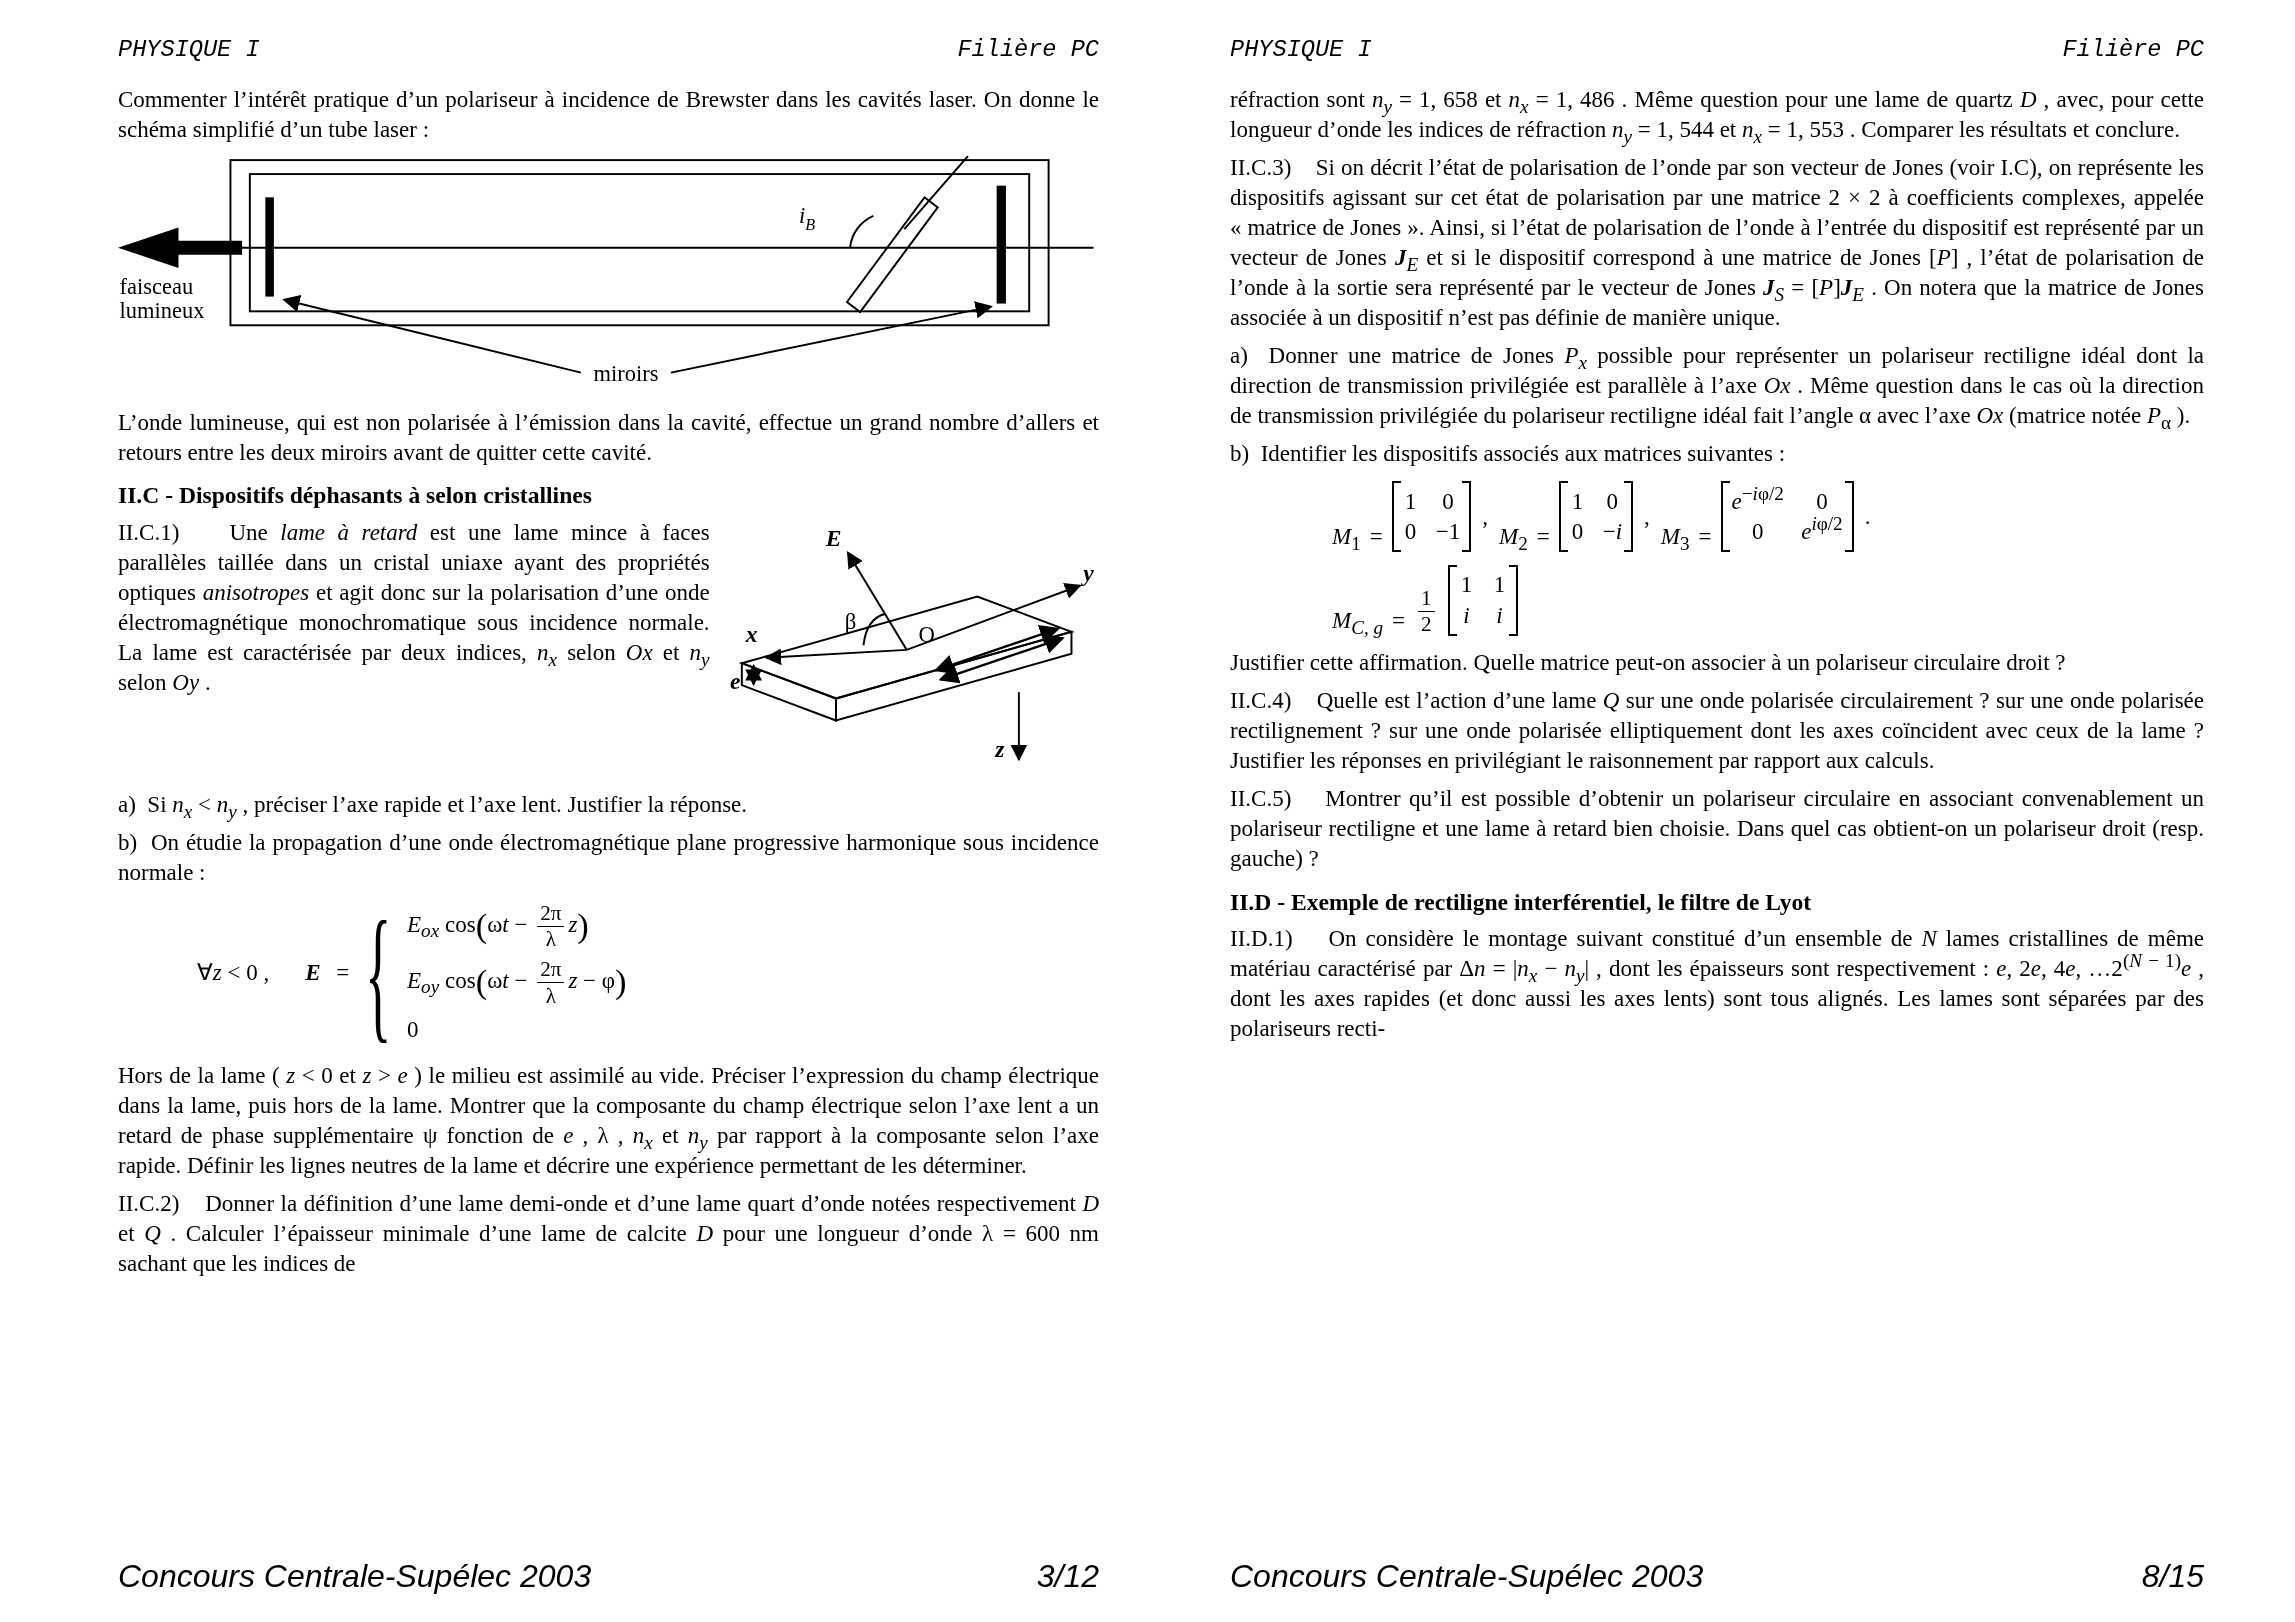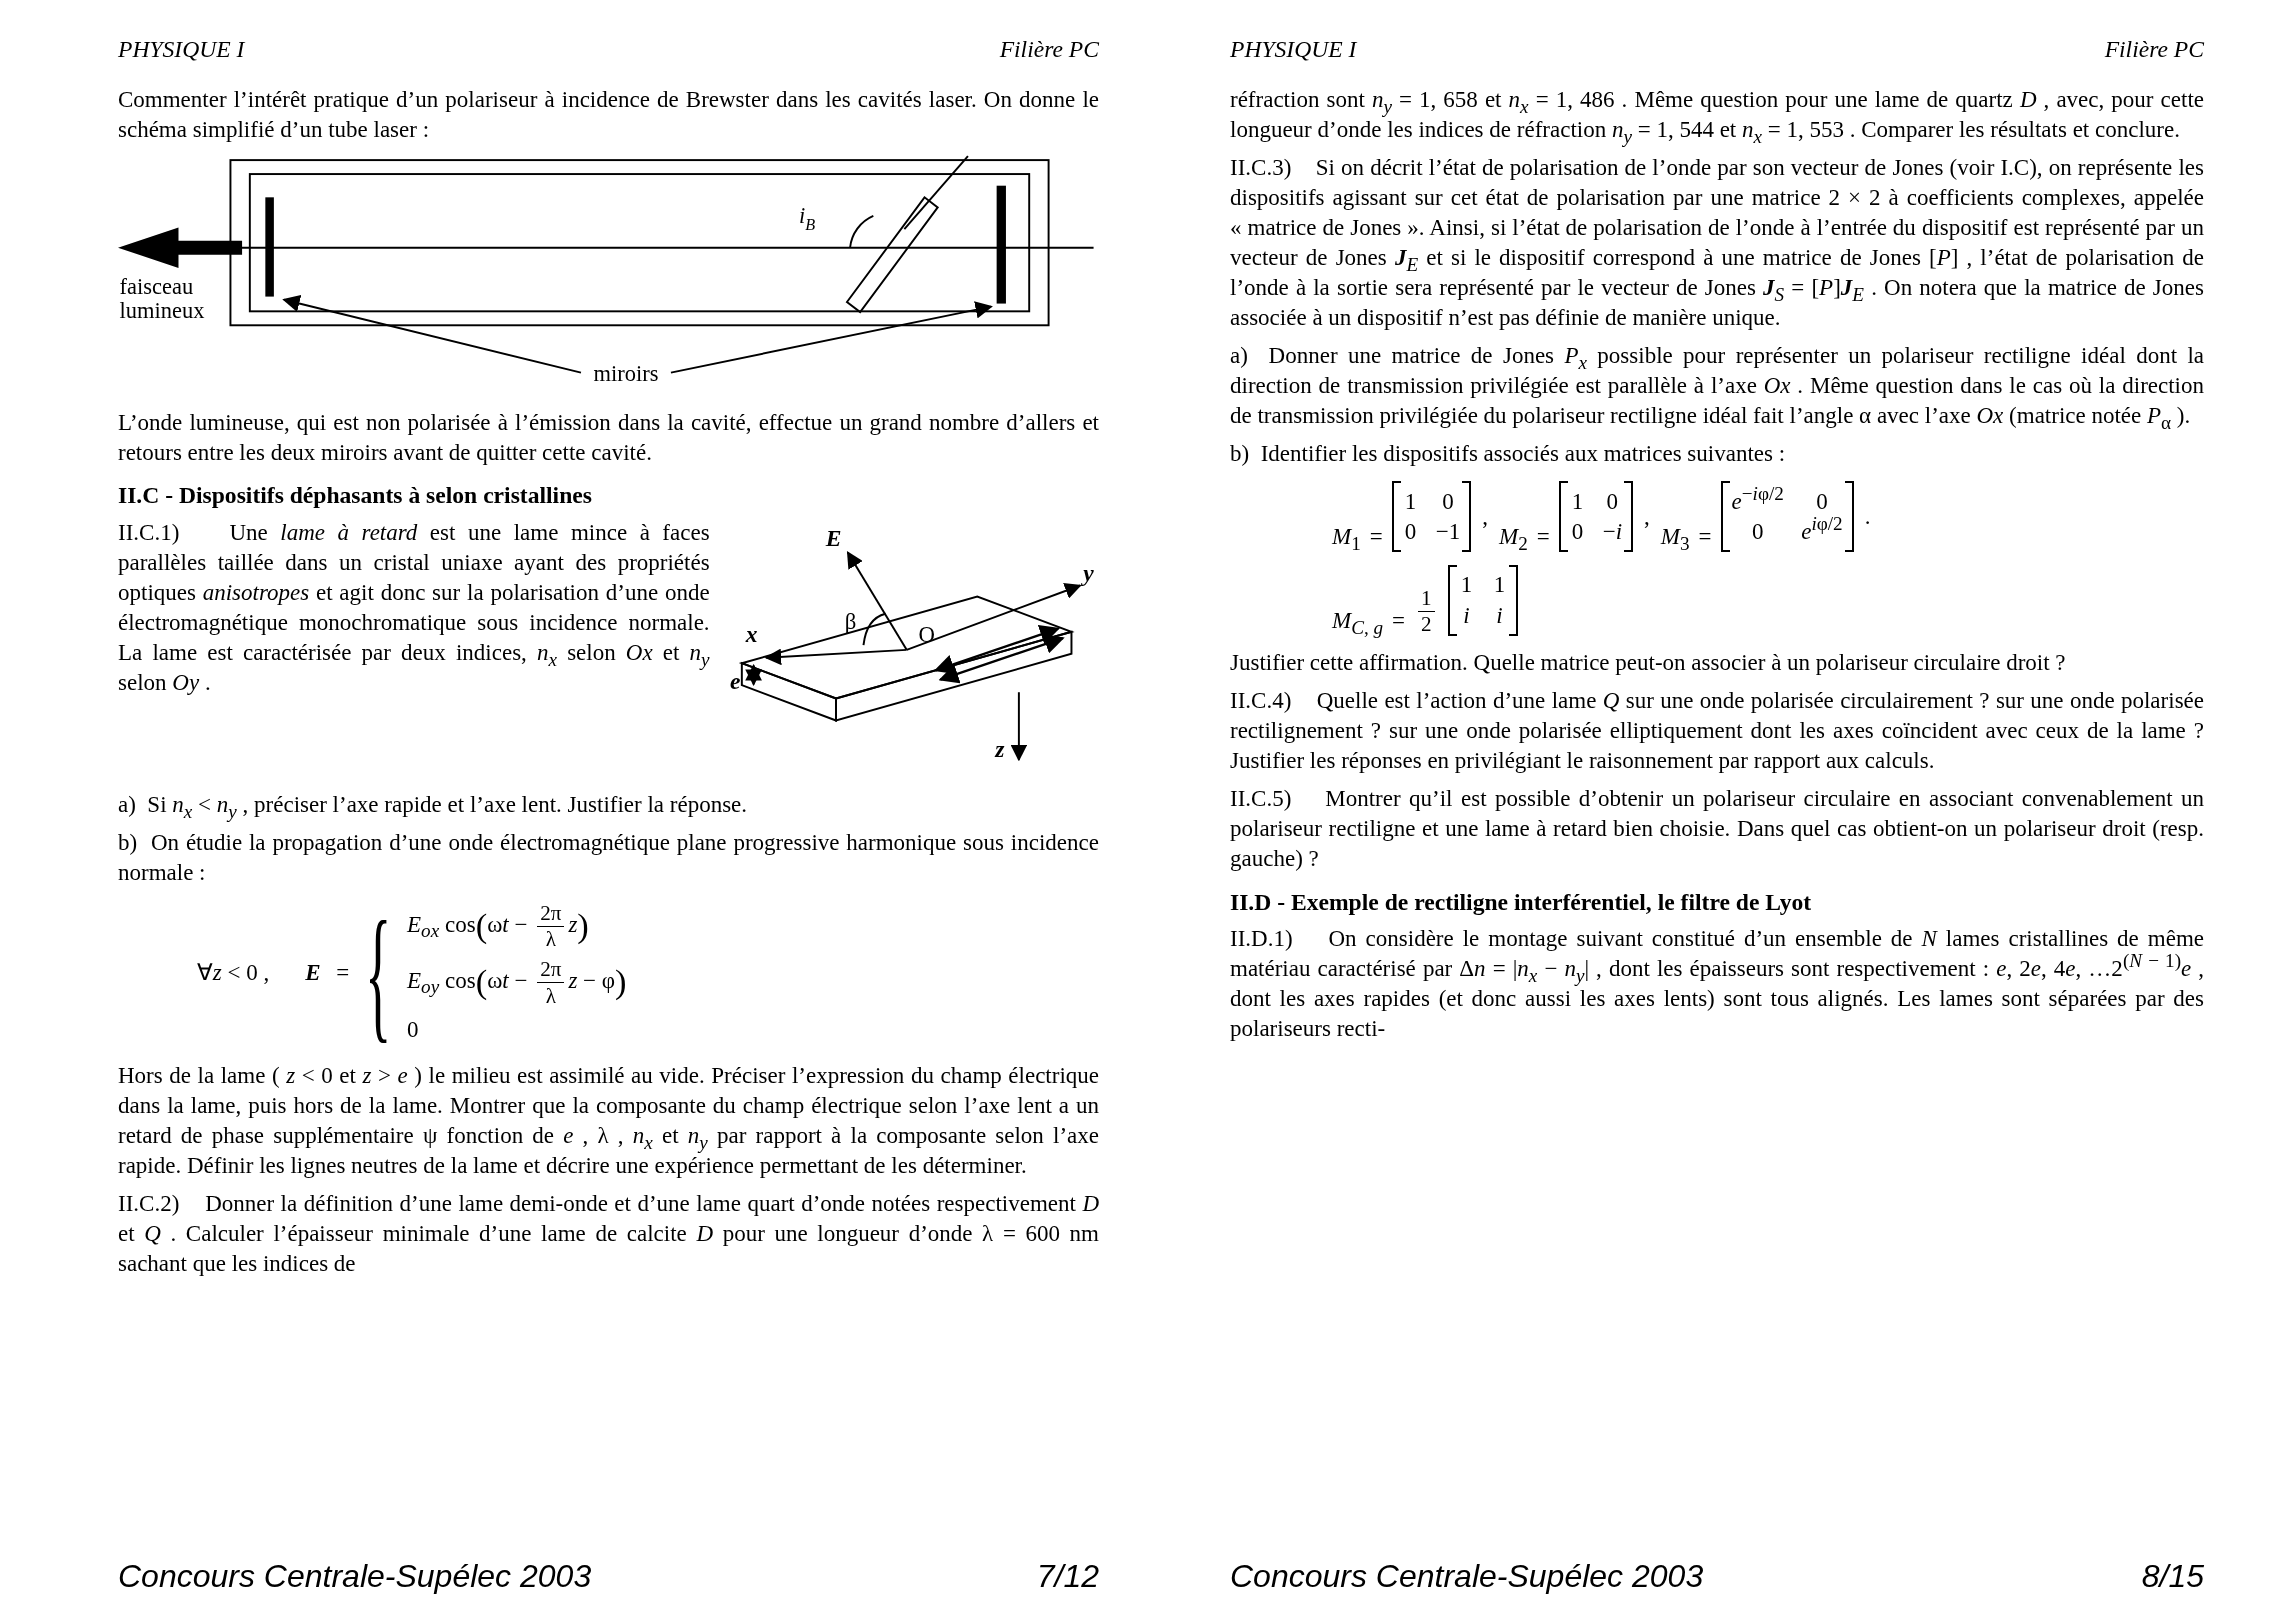--- a/index.html
+++ b/index.html
@@ -2,21 +2,21 @@
 <html style="font-size:12.6px"><head>
 <meta charset="utf-8">
 <style>
   html,body{margin:0;padding:0;background:#ffffff;}
   .spread{display:flex;width:2295px;height:1623px;background:#fff;color:#000;overflow:hidden;}
   .page{width:1148px;height:1623px;box-sizing:border-box;display:flex;flex-direction:column;}
   .page.pleft{padding:36px 49px 28px 118px;}
   .page.pright{padding:36px 91px 28px 82px;}
 
   .page-header{display:flex;justify-content:space-between;align-items:baseline;
-    font-family:Liberation Serif, serif;font-style:italic;font-size:23.6px;margin-bottom:22px;}
+    font-family:Liberation Mono, monospace;font-style:italic;font-size:23.6px;margin-bottom:22px;}
   .page-footer{display:flex;justify-content:space-between;align-items:baseline;
     font-family:"Liberation Sans",sans-serif;font-style:italic;font-size:32px;padding-top:17.3px;}
 
   .page-body{flex:1 1 auto;overflow:hidden;font-family:"Liberation Serif",serif;
     font-size:23px;line-height:30px;text-align:justify;}
   .page-body p{margin:0 0 7.9px;}
   .section-heading{font-family:"Liberation Serif",serif;font-weight:bold;font-size:23.6px;
     margin:12.6px 0 7.9px;text-align:left;}
   .clear{clear:both;}
 
@@ -148,21 +148,21 @@
           <span>0</span>
         </span>
       </div>
 
       <p>Hors de la lame ( <i>z</i> &lt; 0 et <i>z</i> &gt; <i>e</i> ) le milieu est assimilé au vide. Préciser l’expression du champ électrique dans la lame, puis hors de la lame. Montrer que la composante du champ électrique selon l’axe lent a un retard de phase supplémentaire ψ fonction de <i>e</i> , λ , <i>n</i><sub><i>x</i></sub> et <i>n</i><sub><i>y</i></sub> par rapport à la composante selon l’axe rapide. Définir les lignes neutres de la lame et décrire une expérience permettant de les déterminer.</p>
       <p>II.C.2)&nbsp;&nbsp;&nbsp;&nbsp;Donner la définition d’une lame demi-onde et d’une lame quart d’onde notées respectivement <i>D</i> et <i>Q</i> . Calculer l’épaisseur minimale d’une lame de calcite <i>D</i> pour une longueur d’onde λ = 600 nm sachant que les indices de</p>
     </div>
 
     <footer class="page-footer">
       <span>Concours Centrale-Supélec 2003</span>
-      <span>7/12</span>
+      <span>3/12</span>
     </footer>
   </section>
 
   <section class="page pright">
     <header class="page-header">
       <span>PHYSIQUE I</span>
       <span>Filière PC</span>
     </header>
 
     <div class="page-body">

